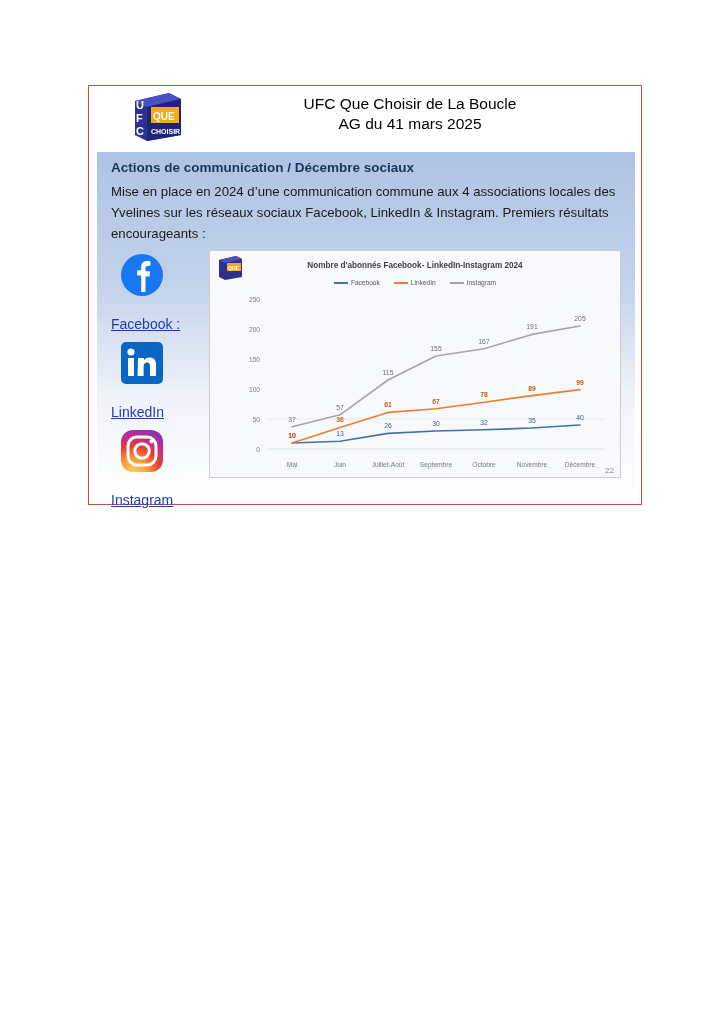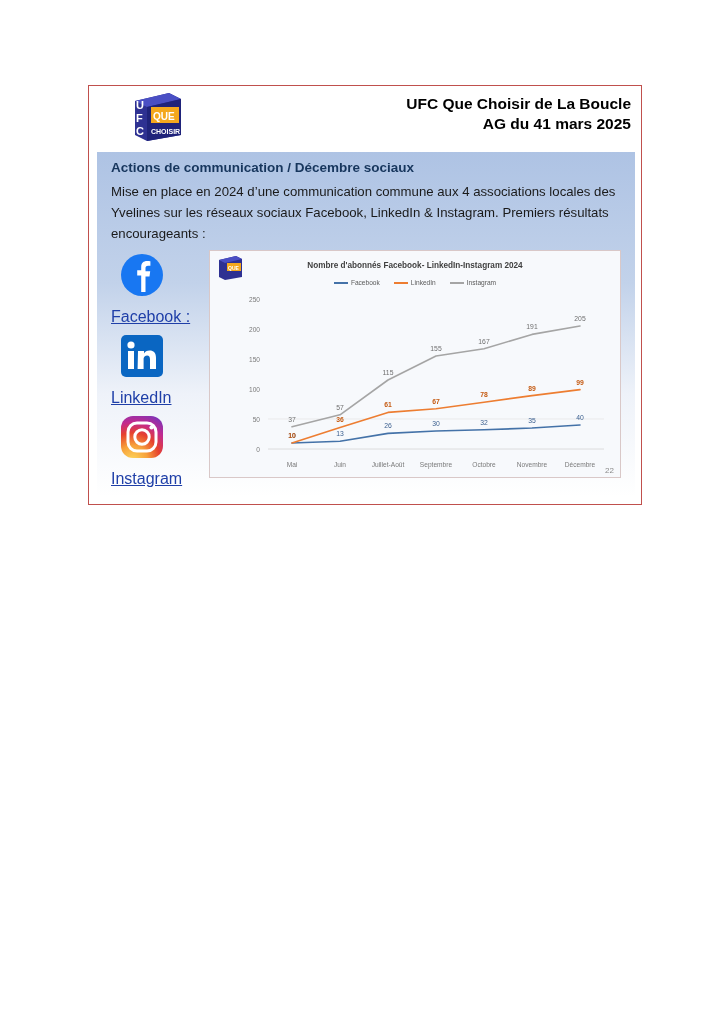--- a/index.html
+++ b/index.html
@@ -40,23 +40,23 @@
     width: 56px;
     height: 52px;
   }
   .logo svg { display: block; }
 
   .header-title {
     position: absolute;
     left: 100px;
     right: 10px;
     top: 8px;
-    text-align: right;
+    text-align: center;
     font-size: 15.5px;
-    font-weight: bold;
+    font-weight: normal;
     color: #000000;
     line-height: 1.32;
     font-family: "Liberation Sans", sans-serif;
   }
   .header-title .l2 { display: block; }
 
   
   .body-box {
     position: absolute;
     left: 8px;
@@ -95,22 +95,22 @@
   }
   .social-item { margin-bottom: 7px; }
   .social-icon {
     width: 46px;
     height: 46px;
     margin-left: 8px;
     display: block;
   }
   .social-label {
     display: inline-block;
-    margin-top: 10px;
-    font-size: 16px;
+    margin-top: 18px;
+    font-size: 14px;
     color: #1f3fa8;
     text-decoration: underline;
     font-family: "Liberation Sans", sans-serif;
     cursor: pointer;
     text-align: center;
   }
 
   
   .chart-panel {
     position: absolute;

